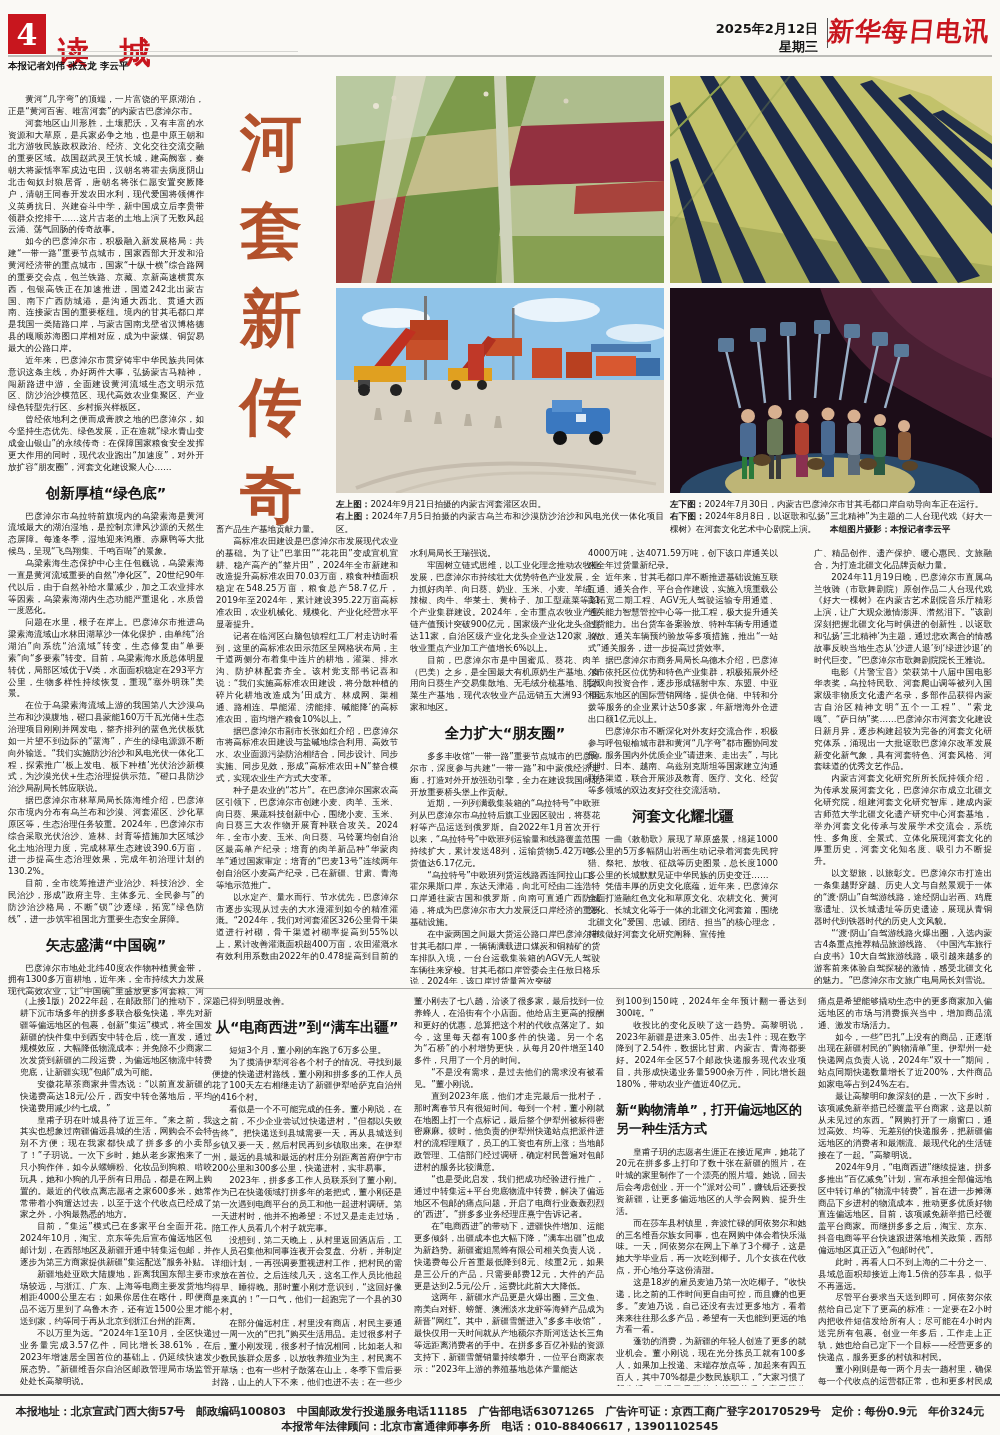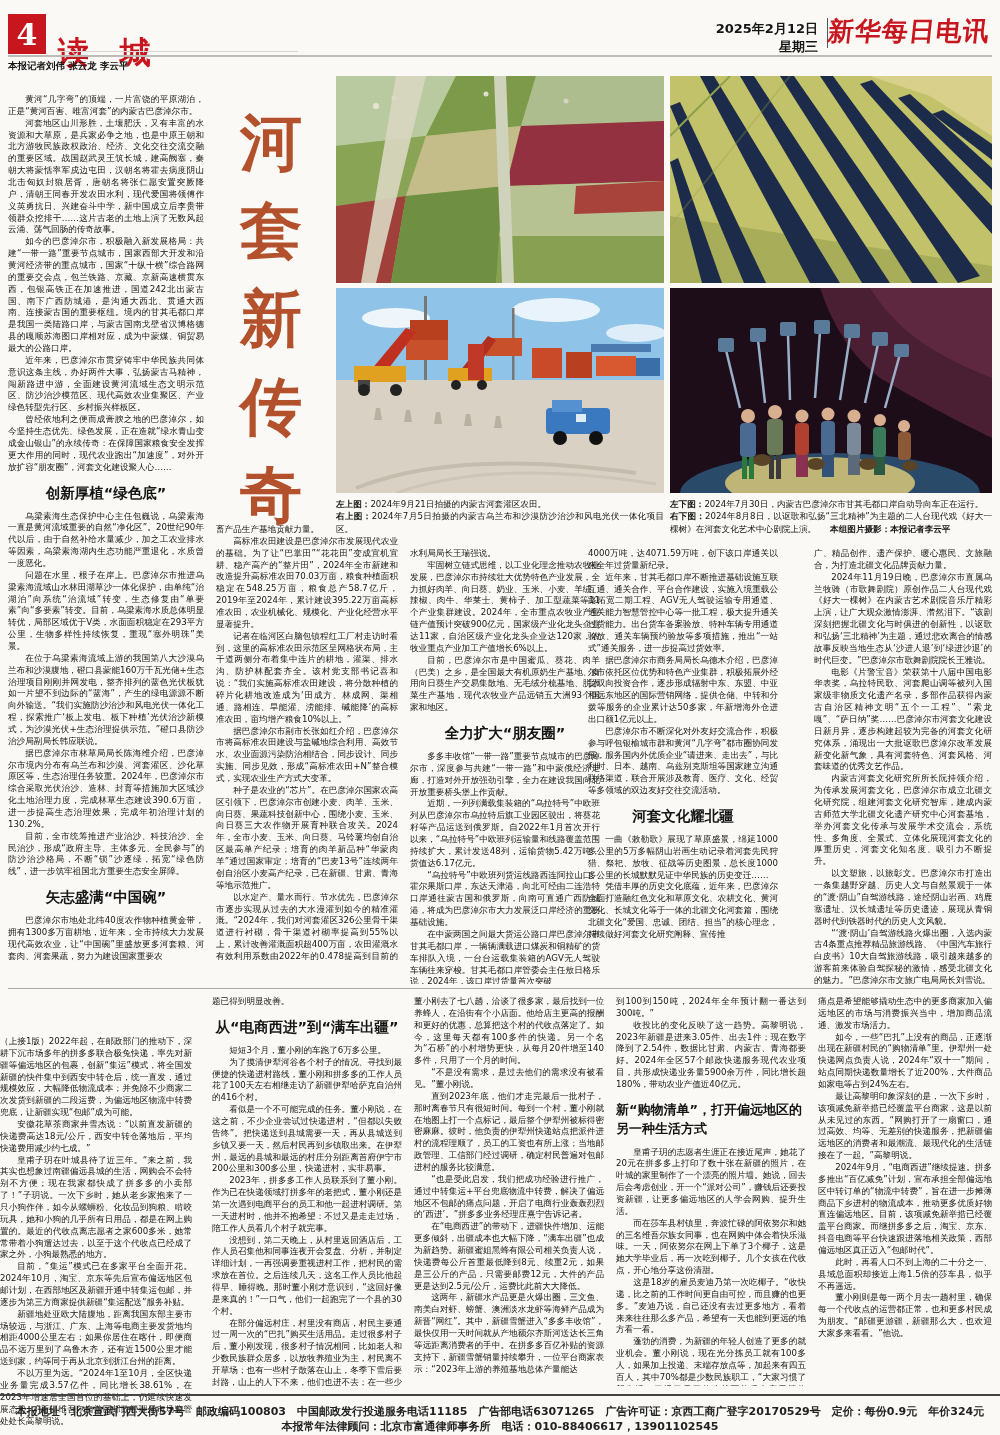--- a/index.html
+++ b/index.html
@@ -41,21 +41,21 @@
   .col p.ni{text-indent:0;}
   .col h3{margin:9px 0 8px 0;font-size:14.5px;text-align:center;font-weight:bold;
           font-family:"DejaVu Sans","Liberation Sans",sans-serif;}
   .col h3.head-left{text-align:left;font-size:13px;line-height:1.45;margin:10px 0 8px 0;}
   .a1c1{left:8px;top:78px;width:196px;height:905px;margin-top:16px;}
   .a1c2{left:216px;top:524px;width:182px;height:436px;}
   .a1c3{left:410px;top:548px;width:190px;height:436px;}
   .a1c4{left:588px;top:548px;width:190px;height:436px;}
   .a1c5{left:814px;top:548px;width:178px;height:436px;}
   .mid-rule{position:absolute;left:8px;top:988px;width:984px;height:1px;background:#a9a9a5;}
-  .a2c1{left:0;top:996px;width:192px;height:390px;margin-top:40px;}
+  .a2c1{left:20px;top:996px;width:192px;height:390px;}
   .a2c2{left:212px;top:996px;width:190px;height:390px;}
   .a2c3{left:414px;top:996px;width:190px;height:390px;}
   .a2c4{left:616px;top:996px;width:190px;height:390px;}
   .a2c5{left:818px;top:996px;width:174px;height:390px;}
   
   .footer-rule{position:absolute;left:0px;top:1394px;width:1000px;height:2px;background:#444;}
   .footer{position:absolute;left:8px;top:1404px;width:984px;font-size:11px;font-weight:bold;
           text-align:center;color:#222;}
 </style>
 </head>
@@ -244,20 +244,21 @@
       <div><b>右下图：</b>2024年8月8日，以讴歌和弘扬“三北精神”为主题的二人台现代戏《好大一棵树》在河套文化艺术中心剧院上演。<span class="credit">本组图片摄影：本报记者李云平</span></div>
     </div>
 
   <div class="col a1c1">
       <p>黄河“几字弯”的顶端，一片富饶的平原湖泊，正是“黄河百害、唯富河套”的内蒙古巴彦淖尔市。</p>
       <p>河套地区山川形胜，土壤肥沃，又有丰富的水资源和大草原，是兵家必争之地，也是中原王朝和北方游牧民族政权政治、经济、文化交往交流交融的重要区域。战国赵武灵王筑长城，建高阙塞，秦朝大将蒙恬率军戍边屯田，汉朝名将霍去病度阴山北击匈奴封狼居胥，唐朝名将张仁愿安置突厥降户，清朝王同春开发农田水利，现代爱国将领傅作义英勇抗日、兴建奋斗中学，新中国成立后李贵带领群众挖排干……这片古老的土地上演了无数风起云涌、荡气回肠的传奇故事。</p>
       <p>如今的巴彦淖尔市，积极融入新发展格局：共建“一带一路”重要节点城市，国家西部大开发和沿黄河经济带的重点城市，国家“十纵十横”综合路网的重要交会点，包兰铁路、京藏、京新高速横贯东西，包银高铁正在加速推进，国道242北出蒙古国、南下广西防城港，是沟通大西北、贯通大西南、连接蒙古国的重要枢纽。境内的甘其毛都口岸是我国一类陆路口岸，与蒙古国南戈壁省汉博格德县的嘎顺苏海图口岸相对应，成为中蒙煤、铜贸易最大的公路口岸。</p>
       <p>近年来，巴彦淖尔市贯穿铸牢中华民族共同体意识这条主线，办好两件大事，弘扬蒙古马精神，闯新路进中游，全面建设黄河流域生态文明示范区、防沙治沙模范区、现代高效农业集聚区、产业绿色转型先行区、乡村振兴样板区。</p>
       <p>曾经依地利之便而成膏腴之地的巴彦淖尔，如今坚持生态优先、绿色发展，正在造就“绿水青山变成金山银山”的永续传奇：在保障国家粮食安全发挥更大作用的同时，现代农业跑出“加速度”，对外开放扩容“朋友圈”，河套文化建设聚人心……</p>
       <h3>创新厚植“绿色底”</h3>
+      <p>巴彦淖尔市乌拉特前旗境内的乌梁素海是黄河流域最大的湖泊湿地，是控制京津风沙源的天然生态屏障。每逢冬季，湿地迎来鸿雁、赤麻鸭等大批候鸟，呈现“飞鸟翔集、千鸣百啭”的景象。</p>
       <p>乌梁素海生态保护中心主任包巍说，乌梁素海一直是黄河流域重要的自然“净化区”。20世纪90年代以后，由于自然补给水量减少，加之工农业排水等因素，乌梁素海湖内生态功能严重退化，水质曾一度恶化。</p>
       <p>问题在水里，根子在岸上。巴彦淖尔市推进乌梁素海流域山水林田湖草沙一体化保护，由单纯“治湖泊”向系统“治流域”转变，生态修复由“单要素”向“多要素”转变。目前，乌梁素海水质总体明显转优，局部区域优于Ⅴ类，水面面积稳定在293平方公里，生物多样性持续恢复，重现“塞外明珠”美景。</p>
       <p>在位于乌梁素海流域上游的我国第八大沙漠乌兰布和沙漠腹地，磴口县蒙能160万千瓦光储+生态治理项目刚刚并网发电，整齐排列的蓝色光伏板犹如一片望不到边际的“蓝海”，产生的绿电源源不断向外输送。“我们实施防沙治沙和风电光伏一体化工程，探索推广‘板上发电、板下种植’光伏治沙新模式，为沙漠光伏+生态治理提供示范。”磴口县防沙治沙局副局长韩应联说。</p>
       <p>据巴彦淖尔市林草局局长陈海维介绍，巴彦淖尔市境内分布有乌兰布和沙漠、河套灌区、沙化草原区等，生态治理任务较重。2024年，巴彦淖尔市综合采取光伏治沙、造林、封育等措施加大区域沙化土地治理力度，完成林草生态建设390.6万亩，进一步提高生态治理效果，完成年初治理计划的130.2%。</p>
       <p>目前，全市统筹推进产业治沙、科技治沙、全民治沙，形成“政府主导、主体多元、全民参与”的防沙治沙格局，不断“锁”沙逐绿，拓宽“绿色防线”，进一步筑牢祖国北方重要生态安全屏障。</p>
       <h3>矢志盛满“中国碗”</h3>
       <p>巴彦淖尔市地处北纬40度农作物种植黄金带，拥有1300多万亩耕地，近年来，全市持续大力发展现代高效农业，让“中国碗”里盛放更多河套粮、河套肉、河套果蔬，努力为建设国家重要农</p>
     </div>
   <div class="col a1c2">
       <p class="ni">畜产品生产基地贡献力量。</p>
@@ -331,19 +332,20 @@
       <p>而在莎车县村镇里，奔波忙碌的阿依努尔和她的三名维吾尔族女同事，也在网购中体会着快乐滋味。一天，阿依努尔在网上下单了3个椰子，这是她大学毕业后，再一次吃到椰子。几个女孩在代收点，开心地分享这份清甜。</p>
       <p>这是18岁的雇员麦迪乃第一次吃椰子。“收快递，比之前的工作时间更自由可控，而且赚的也更多。”麦迪乃说，自己还没有去过更多地方，看着来来往往那么多产品，希望有一天也能到更远的地方看一看。</p>
       <p>蓬勃的消费，为新疆的年轻人创造了更多的就业机会。董小刚说，现在光分拣员工就有100多人，如果加上投递、末端存放点等，加起来有四五百人，其中70%都是少数民族职工，“大家习惯了新生活，习惯了需要什么就下单后在家里等收件”。</p>
     </div>
   <div class="col a2c5">
       <p class="ni">痛点是希望能够撬动生态中的更多商家加入偏远地区的市场与消费振兴当中，增加商品流通、激发市场活力。</p>
       <p>如今，一些“巴扎”上没有的商品，正逐渐出现在新疆村民的“购物清单”里。伊犁州一处快递网点负责人说，2024年“双十一”期间，站点同期快递数量增长了近200%，大件商品如家电等占到24%左右。</p>
       <p>最让高黎明印象深刻的是，一次下乡时，该项减免新举措已经覆盖平台商家，这是以前从未见过的东西。“网购打开了一扇窗口，通过高效、均等、无差别的快递服务，把新疆偏远地区的消费者和最潮流、最现代化的生活链接在了一起。”高黎明说。</p>
       <p>2024年9月，“电商西进”继续提速。拼多多推出“百亿减免”计划，宣布承担全部偏远地区中转订单的“物流中转费”，旨在进一步摊薄商品下乡进村的物流成本，推动更多优质好物直连偏远地区。目前，该项减免新举措已经覆盖平台商家。而继拼多多之后，淘宝、京东、抖音电商等平台快速跟进落地相关政策，西部偏远地区真正迈入“包邮时代”。</p>
       <p>此时，再看人口不到上海的二十分之一、县域总面积却接近上海1.5倍的莎车县，似乎不再遥远。</p>
+      <p>尽管平台要求当天送到即可，阿依努尔依然给自己定下了更高的标准：一定要在2小时内把收件短信发给所有人；尽可能在4小时内送完所有包裹。创业一年多后，工作走上正轨，她也给自己定下一个目标——经营更多的快递点，服务更多的村镇和村民。</p>
       <p>董小刚则是每一两个月去一趟村里，确保每一个代收点的运营都正常，也和更多村民成为朋友。“邮疆更游疆，新疆那么大，也欢迎大家多来看看。”他说。</p>
     </div>
 
   <div class="footer-rule"></div>
   <div class="footer">本报地址：北京宣武门西大街57号　邮政编码100803　中国邮政发行投递服务电话11185　广告部电话63071265　广告许可证：京西工商广登字20170529号　定价：每份0.9元　年价324元　本报常年法律顾问：北京市富通律师事务所　电话：010-88406617，13901102545</div>
 
 </div>
 
 </body></html>

